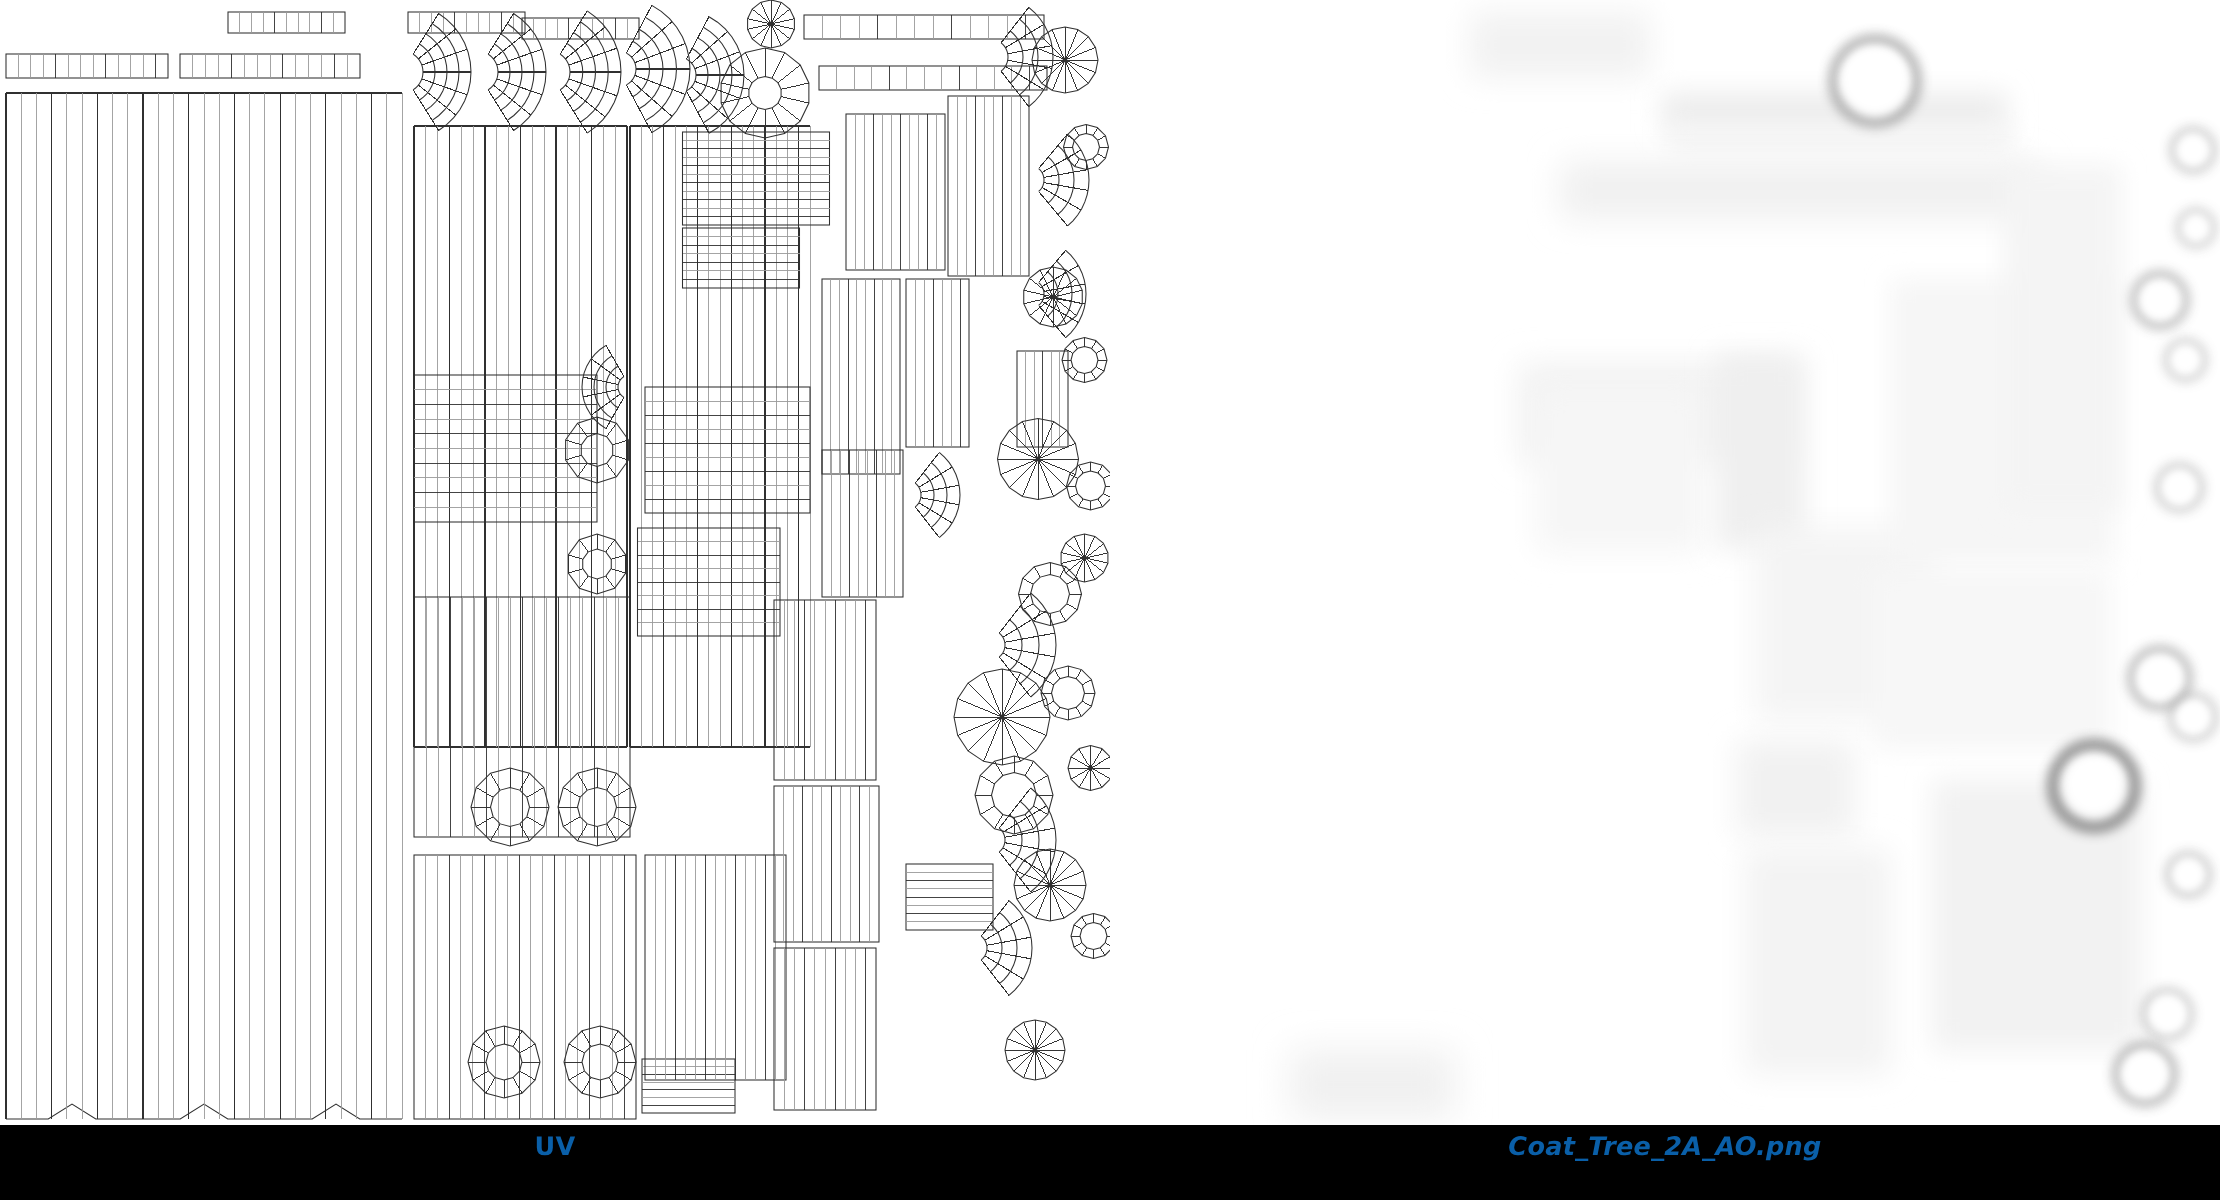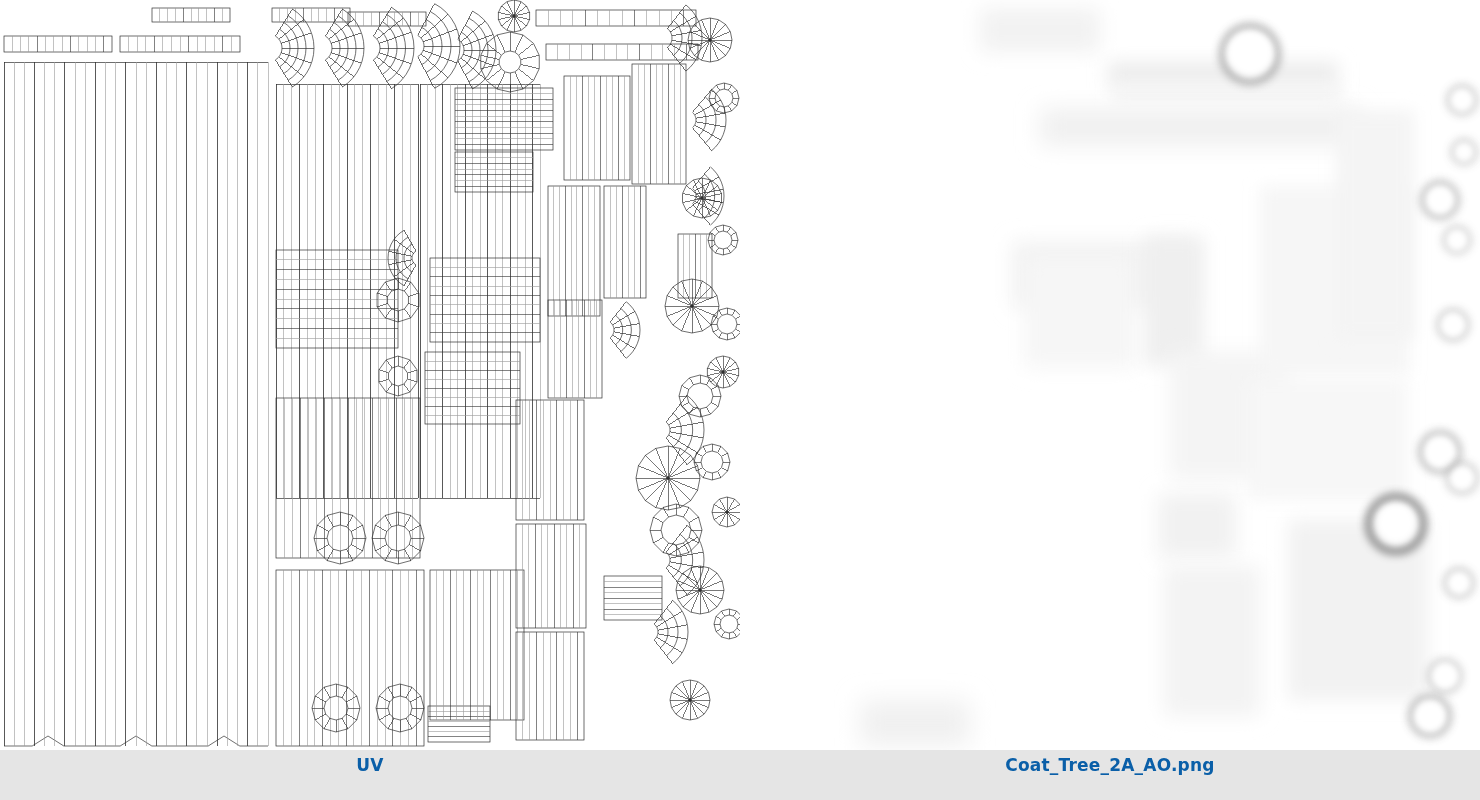--- a/index.html
+++ b/index.html
@@ -20,24 +20,24 @@
     left: 0; top: 0;
     width: 1480px;
     height: 800px;
     display: flex;
     flex-direction: row;
     background: #ffffff;
   }
   .panel {
     position: relative;
     height: 800px;
-    background: #e5e5e5;
+    background: #000000;
   }
   .panel.uv   { width: 740px; }
-  .panel.tex  { width: 740px; }
+  .panel.tex  { width: 740px; font-style: italic; }
 
   .canvas-area {
     position: absolute;
     left: 0; top: 0;
     width: 100%;
     height: 750px;
     overflow: hidden;
     background: #ffffff;
   }
   .caption {

